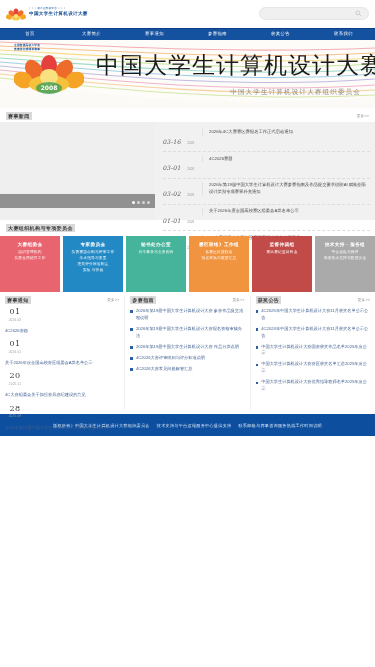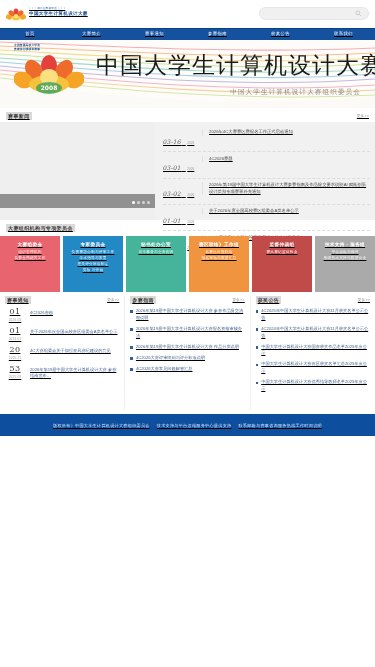--- a/index.html
+++ b/index.html
@@ -2,21 +2,21 @@
 <html><head>
 <meta charset="utf-8">
 <style>
   * { box-sizing: border-box; margin: 0; padding: 0; }
   html, body {
     width: 375px; height: 667px;
     background: #ffffff;
     font-family: "Liberation Sans", sans-serif;
     overflow: hidden;
   }
-  .page { width: 375px; height: 667px; position: relative; background: #fff; text-decoration: underline; }
+  .page { width: 375px; height: 667px; position: relative; background: #fff; }
 
   
   .topbar {
     height: 28px; background: #ffffff;
     display: flex; align-items: center; padding: 0 6px;
     position: relative;
   }
   .logo-wrap { display: flex; align-items: flex-start; gap: 3px; }
   .logo-mark {
     width: 20px; height: 14px; position: relative; flex: none; margin-top: 1px;
@@ -135,21 +135,21 @@
     text-align: center; color: #ffffff; cursor: pointer;
   }
   .card-t1 { font-size: 4.6px; font-weight: bold; letter-spacing: .4px; line-height: 1.5; }
   .card-t2 { font-size: 3.7px; letter-spacing: .2px; line-height: 1.65; opacity: .95; }
 
   
   .cols { display: flex; padding: 4px 0 0 0; height: 118px; }
   .col { flex: 1; padding: 0 5px; }
   .col + .col { border-left: 1px solid #f0f0f0; }
 
-  .big-item { display: flex; align-items: flex-start; gap: 5px; margin-bottom: 5.5px; }
+  .big-item { display: flex; align-items: flex-start; gap: 5px; margin-bottom: 5.5px; flex-direction: column; }
   .big-date { flex: none; width: 20px; text-align: center; }
   .bd-d {
     font-family: "DejaVu Serif", serif; font-size: 8px; color: #3c3c3c;
     line-height: 1; letter-spacing: .3px;
   }
   .bd-m { font-size: 3.1px; color: #9b9b9b; margin-top: 1.5px; letter-spacing: .2px; }
   .big-txt { flex: 1; font-size: 4.2px; color: #3f5f8f; line-height: 1.6; padding-top: 1.5px; cursor: pointer; }
 
   .bullet-item { display: flex; align-items: flex-start; gap: 3px; margin-bottom: 4.2px; }
   .bullet {
@@ -372,21 +372,21 @@
       </div>
       <div class="big-item">
         <div class="big-date">
           <div class="bd-d">20</div>
           <div class="bd-m">2025.11</div>
         </div>
         <div class="big-txt">4C大赛组委会关于加强赛风赛纪建设的意见</div>
       </div>
       <div class="big-item">
         <div class="big-date">
-          <div class="bd-d">53</div>
+          <div class="bd-d">28</div>
           <div class="bd-m">2025.09</div>
         </div>
         <div class="big-txt">2026年第19届中国大学生计算机设计大赛 参赛指南发布…</div>
       </div>
     </div>
 
     <div class="col">
       <div class="sec-head" style="padding:0 0 4px 0">
         <div class="sec-title">参赛指南</div>
         <div class="sec-more">更多&gt;&gt;</div>

